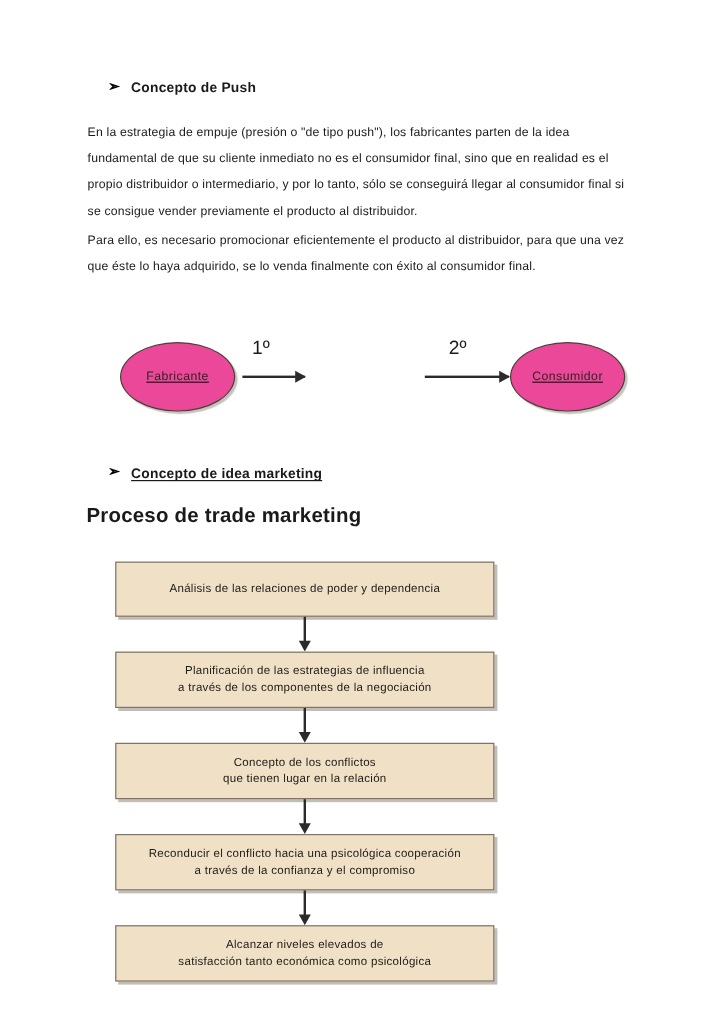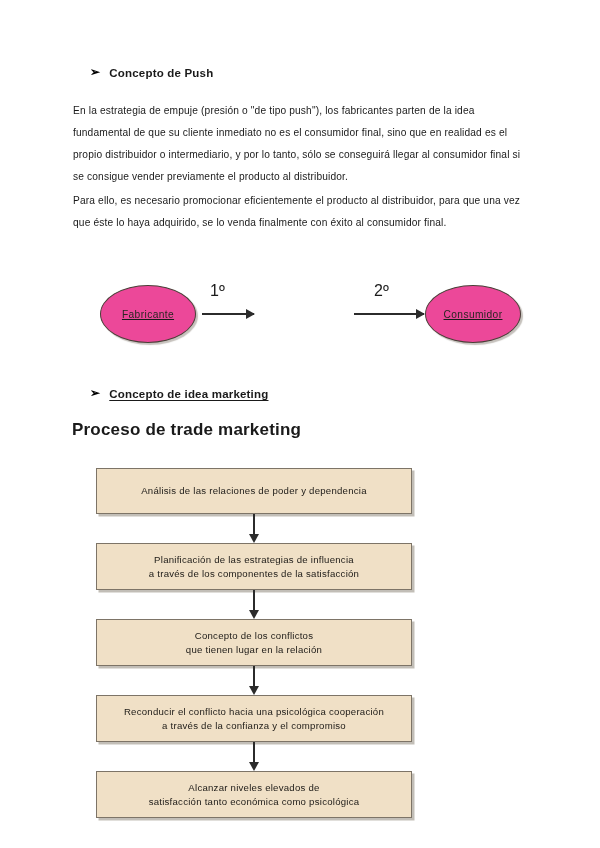--- a/index.html
+++ b/index.html
@@ -228,21 +228,21 @@
       <div class="line">Análisis de las relaciones de poder y dependencia</div>
     </div>
 
     <div class="v-connector">
       <div class="stem"></div>
       <div class="head"></div>
     </div>
 
     <div class="flow-box">
       <div class="line">Planificación de las estrategias de influencia</div>
-      <div class="line">a través de los componentes de la satisfacción</div>
+      <div class="line">a través de los componentes de la negociación</div>
     </div>
 
     <div class="v-connector">
       <div class="stem"></div>
       <div class="head"></div>
     </div>
 
     <div class="flow-box">
       <div class="line">Concepto de los conflictos</div>
       <div class="line">que tienen lugar en la relación</div>

